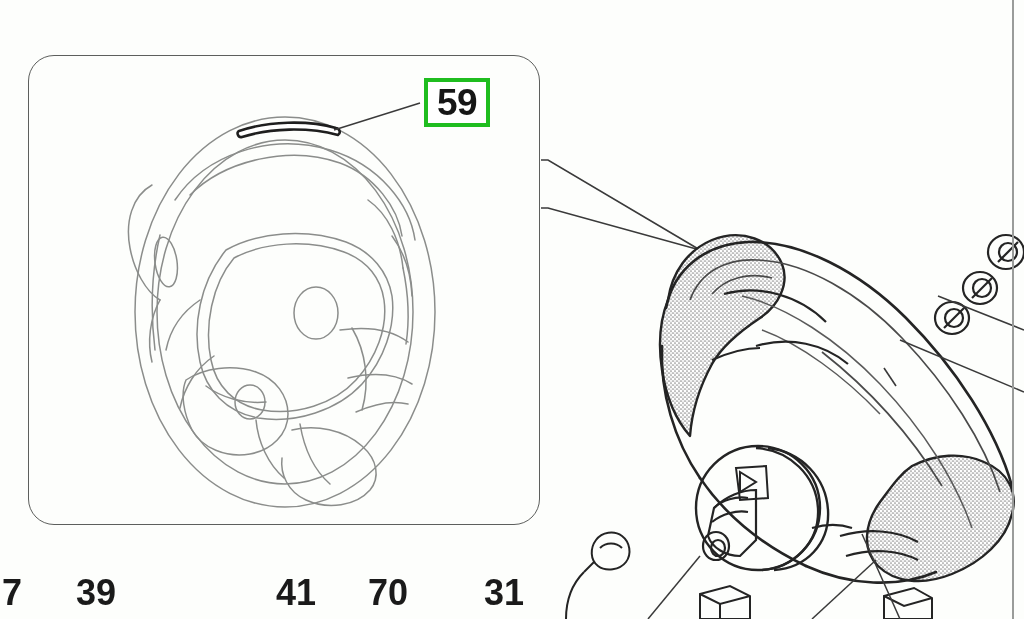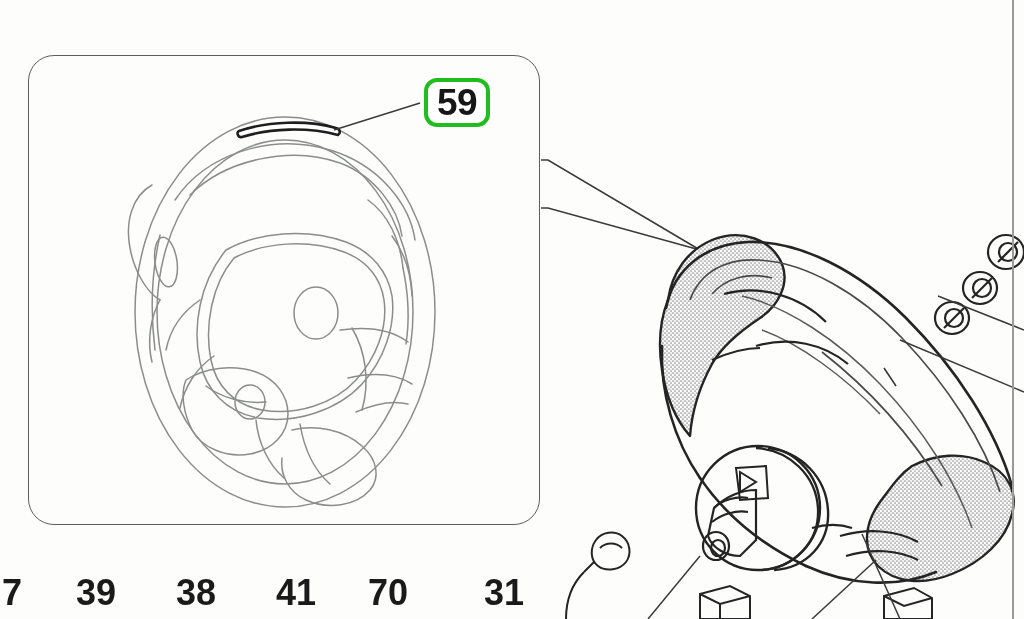--- a/index.html
+++ b/index.html
@@ -46,21 +46,20 @@
     box-sizing: border-box;
     background: #ffffff;
     display: flex;
     align-items: center;
     justify-content: center;
     font-size: 37px;
     font-weight: bold;
     color: #161616;
     letter-spacing: -0.5px;
     line-height: 1;
-    border-radius: 13px;
   }
 
   
   .index-row {
     position: absolute;
     left: 0;
     top: 566px;
     width: 540px;
     height: 53px;
   }
@@ -278,21 +277,20 @@
     </g>
   </svg>
 
   <div class="inset-box" style="left: 28px; top: 55px; width: 512px; height: 470px; border-color: rgb(93, 95, 93); border-radius: 26px;"></div>
 
   <div class="highlight-label" style="left: 424px; top: 78px; width: 66px; height: 49px; border: 4px solid rgb(31, 189, 31); background: rgb(255, 255, 255); color: rgb(22, 22, 22);">59</div>
 
   <div class="index-row">
     <div class="index-num clipped" style="left:-8px;width:40px;">7</div>
     <div class="index-num" style="left:64px;width:64px;">39</div>
-    <div class="index-num" style="left:164px;width:64px;">38</div>
     <div class="index-num" style="left:264px;width:64px;">41</div>
     <div class="index-num" style="left:356px;width:64px;">70</div>
     <div class="index-num" style="left:472px;width:64px;">31</div>
   </div>
 
   <div class="page-divider" style="left: 1012px; background: rgb(154, 156, 154);"></div>
 
 </div>
 
 </body></html>

